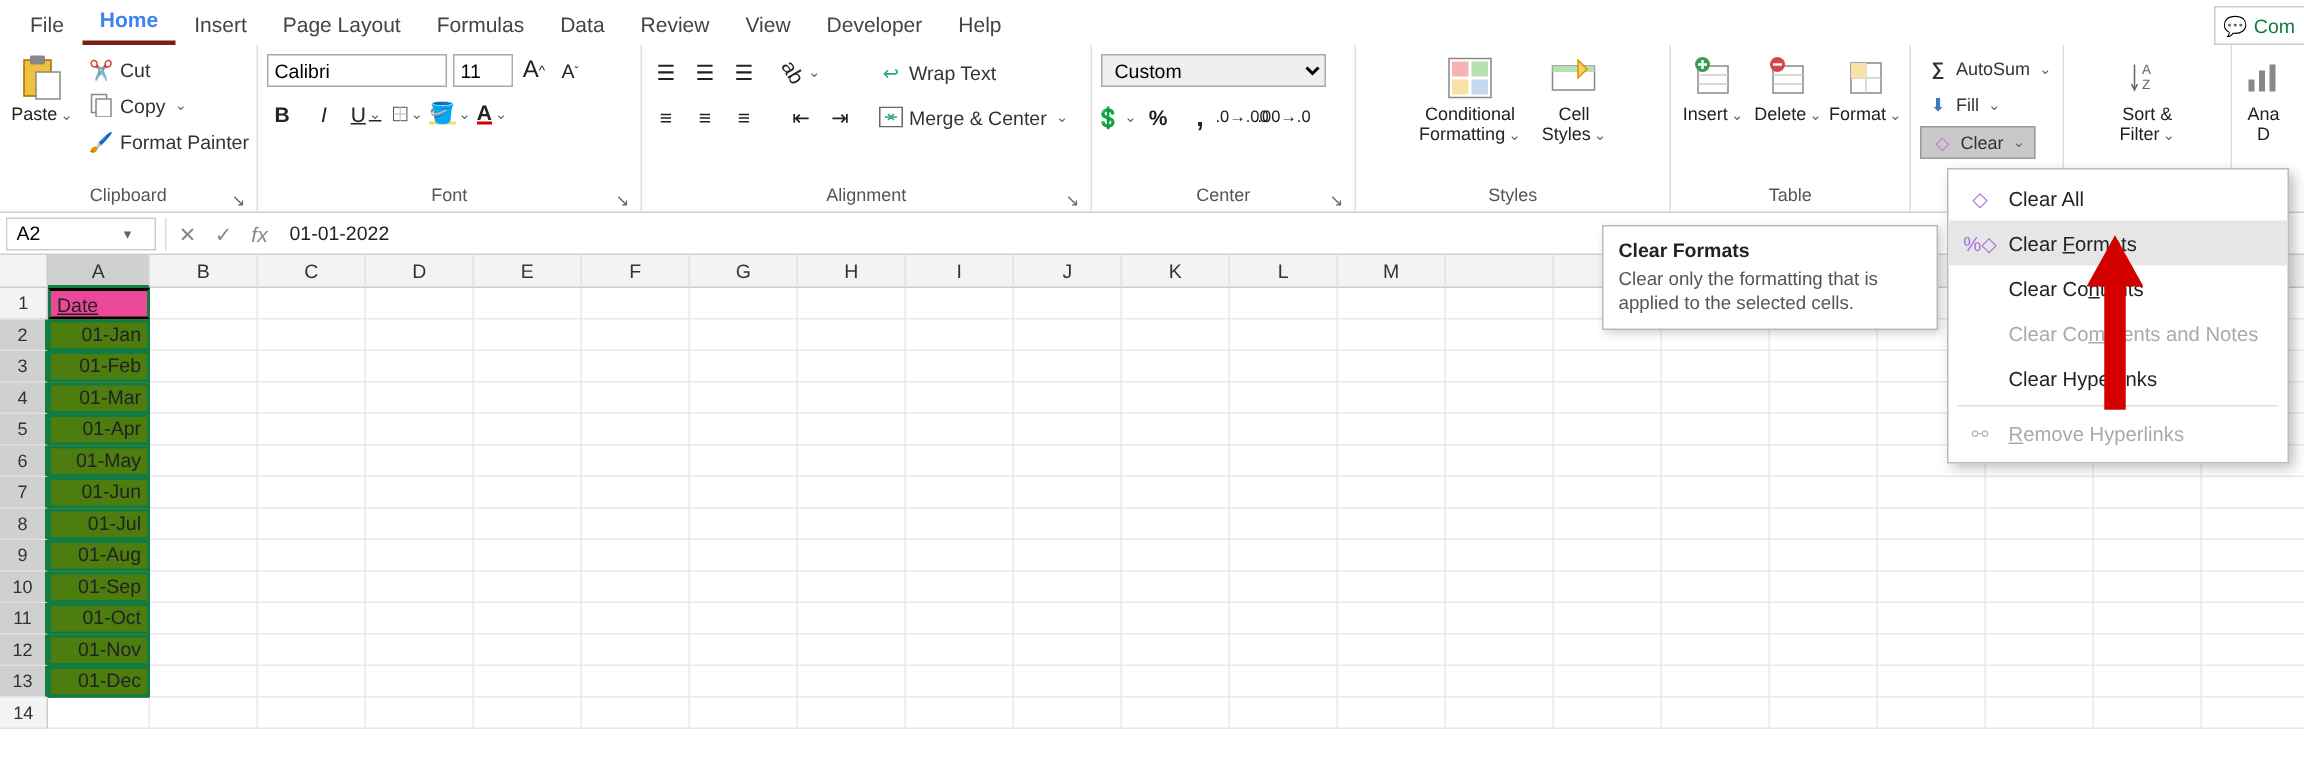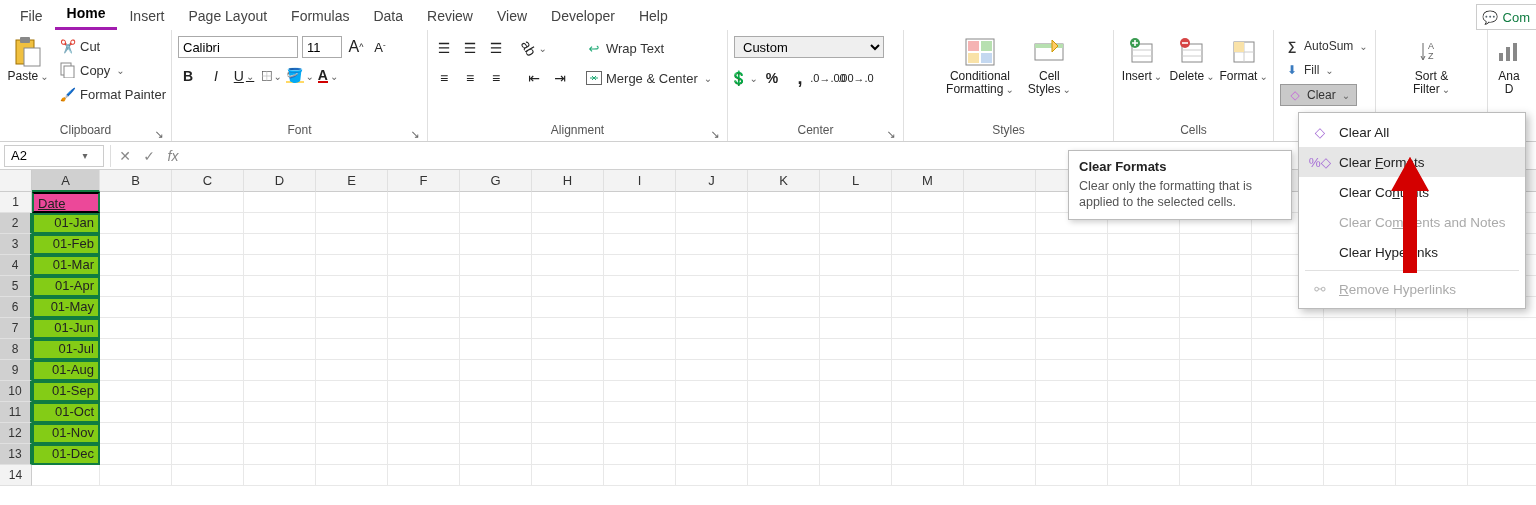--- a/index.html
+++ b/index.html
@@ -1,21 +1,21 @@
 <!DOCTYPE html>
 <html><head>
 <meta charset="utf-8">
 <style>
   * { box-sizing: border-box; margin: 0; padding: 0; font-family: "Segoe UI", Arial, sans-serif; }
   body { background: #fff; font-size: 13px; color: #222; width: 1536px; height: 505px; overflow: hidden; position: relative; }
 
   
   .tabs { display: flex; align-items: flex-end; height: 30px; padding-left: 8px; border-bottom: none; }
   .tab { padding: 6px 12px 6px 12px; font-size: 14px; color: #444; cursor: pointer; }
-  .tab.active { color: #000000; font-weight: 600; border-bottom: 3px solid #a21caf; }
+  .tab.active { color: #3b82f6; font-weight: 600; border-bottom: 3px solid #7f1d1d; }
   .comments { position: absolute; right: 0; top: 4px; color: #107c41; padding: 4px 6px; display: flex; align-items: center; gap: 4px; border: 1px solid #ccc; border-right: none; background: #fff; font-size: 13px; }
 
   
   .ribbon { display: flex; height: 112px; background: #fff; border-bottom: 1px solid #d0d0d0; }
   .group { display: flex; flex-direction: column; justify-content: space-between; padding: 4px 6px 2px 6px; border-right: 1px solid #e0e0e0; }
   .group-body { display: flex; align-items: flex-start; gap: 6px; flex: 1; }
   .group-label { text-align: center; font-size: 12px; color: #555; position: relative; height: 18px; line-height: 18px; }
   .launcher { position: absolute; right: 0; bottom: 2px; width: 12px; height: 12px; font-size: 11px; color: #666; }
   .vstack { display: flex; flex-direction: column; gap: 2px; }
   .hstack { display: flex; flex-direction: row; gap: 2px; align-items: center; }
@@ -47,21 +47,21 @@
   .rowhdr.sel { background: #d0d0d0; border-right: 2px solid #107c41; }
   .cols { display: flex; flex-direction: column; flex: 1; }
   .colrow { display: flex; }
   .colhdr { width: 72px; height: 22px; background: #f3f3f3; border-right: 1px solid #e0e0e0; border-bottom: 1px solid #ccc; text-align: center; font-size: 13px; line-height: 22px; color: #333; }
   .colhdr.sel { background: #d0d0d0; border-bottom: 2px solid #107c41; }
   .colhdr.first { width: 68px; }
   .datarow { display: flex; height: 21px; }
   .cell { width: 72px; height: 21px; border-right: 1px solid #e8e8e8; border-bottom: 1px solid #e8e8e8; font-size: 13px; padding: 0 4px; line-height: 20px; overflow: hidden; }
   .cell.first { width: 68px; text-align: right; }
   .cell.selhdr { background: #ec4899; text-align: left; border: 2px solid #000000; text-decoration: underline; }
-  .cell.selrange { background: #84cc16; }
+  .cell.selrange { background: #4d7c0f; }
   .sel-outline { outline: 2px solid #107c41; outline-offset: -2px; }
 
   
   .tooltip { position: absolute; left: 1068px; top: 150px; width: 224px; background: #fff; border: 1px solid #bbb; box-shadow: 2px 2px 6px rgba(0,0,0,.2); padding: 8px 10px; font-size: 13px; }
   .tooltip .tt-title { font-weight: 600; margin-bottom: 4px; }
   .tooltip .tt-body { color: #555; font-size: 12.5px; line-height: 1.3; }
 
   
   .clearmenu { position: absolute; left: 1298px; top: 112px; width: 228px; background: #fff; border: 1px solid #bbb; box-shadow: 3px 3px 8px rgba(0,0,0,.25); padding: 4px 0; }
   .clearmenu .mi { display: flex; align-items: center; gap: 10px; padding: 6px 12px; font-size: 13.5px; color: #222; cursor: pointer; }
@@ -282,21 +282,21 @@
           <svg width="28" height="28" viewBox="0 0 28 28">
               <rect x="4" y="4" width="20" height="20" fill="#fff" stroke="#888"></rect>
               <line x1="4" y1="14" x2="24" y2="14" stroke="#ccc"></line>
               <line x1="14" y1="4" x2="14" y2="24" stroke="#ccc"></line>
               <rect x="4" y="4" width="10" height="10" fill="#f9e2a8"></rect>
             </svg>
         </div>
         <div class="lbl dd">Format</div>
       </div>
     </div>
-    <div class="group-label"><span>Cells</span></div>
+    <div class="group-label"><span>Table</span></div>
   </div>
 
   <div class="group" style="width:102px;border-right:1px solid #e0e0e0">
     <div class="group-body vstack" style="gap:4px;padding-top:2px">
       <div class="rbtn small dd">
         <span class="ico" style="font-weight:600">∑</span>
         <span>AutoSum</span>
       </div>
       <div class="rbtn small dd">
         <span class="ico" style="color:#3a7bbf">⬇</span>
@@ -348,20 +348,21 @@
 
 <div class="fbar">
   <div class="namebox">
     <input value="A2" style="">
     <span class="ddarr">▾</span>
   </div>
   <div class="fbar-sep"></div>
   <span class="fbtn">✕</span>
   <span class="fbtn">✓</span>
   <span class="fbtn" style="font-style:italic">fx</span>
+  <div class="fformula">01-01-2022</div>
 </div>
 
 <div class="grid">
   <div class="rowhdrs" id="rowhdrs">
     <div class="corner"></div>
   <div class="rowhdr">1</div>
       <div class="rowhdr sel">2</div>
       <div class="rowhdr sel">3</div>
       <div class="rowhdr sel">4</div>
       <div class="rowhdr sel">5</div>

